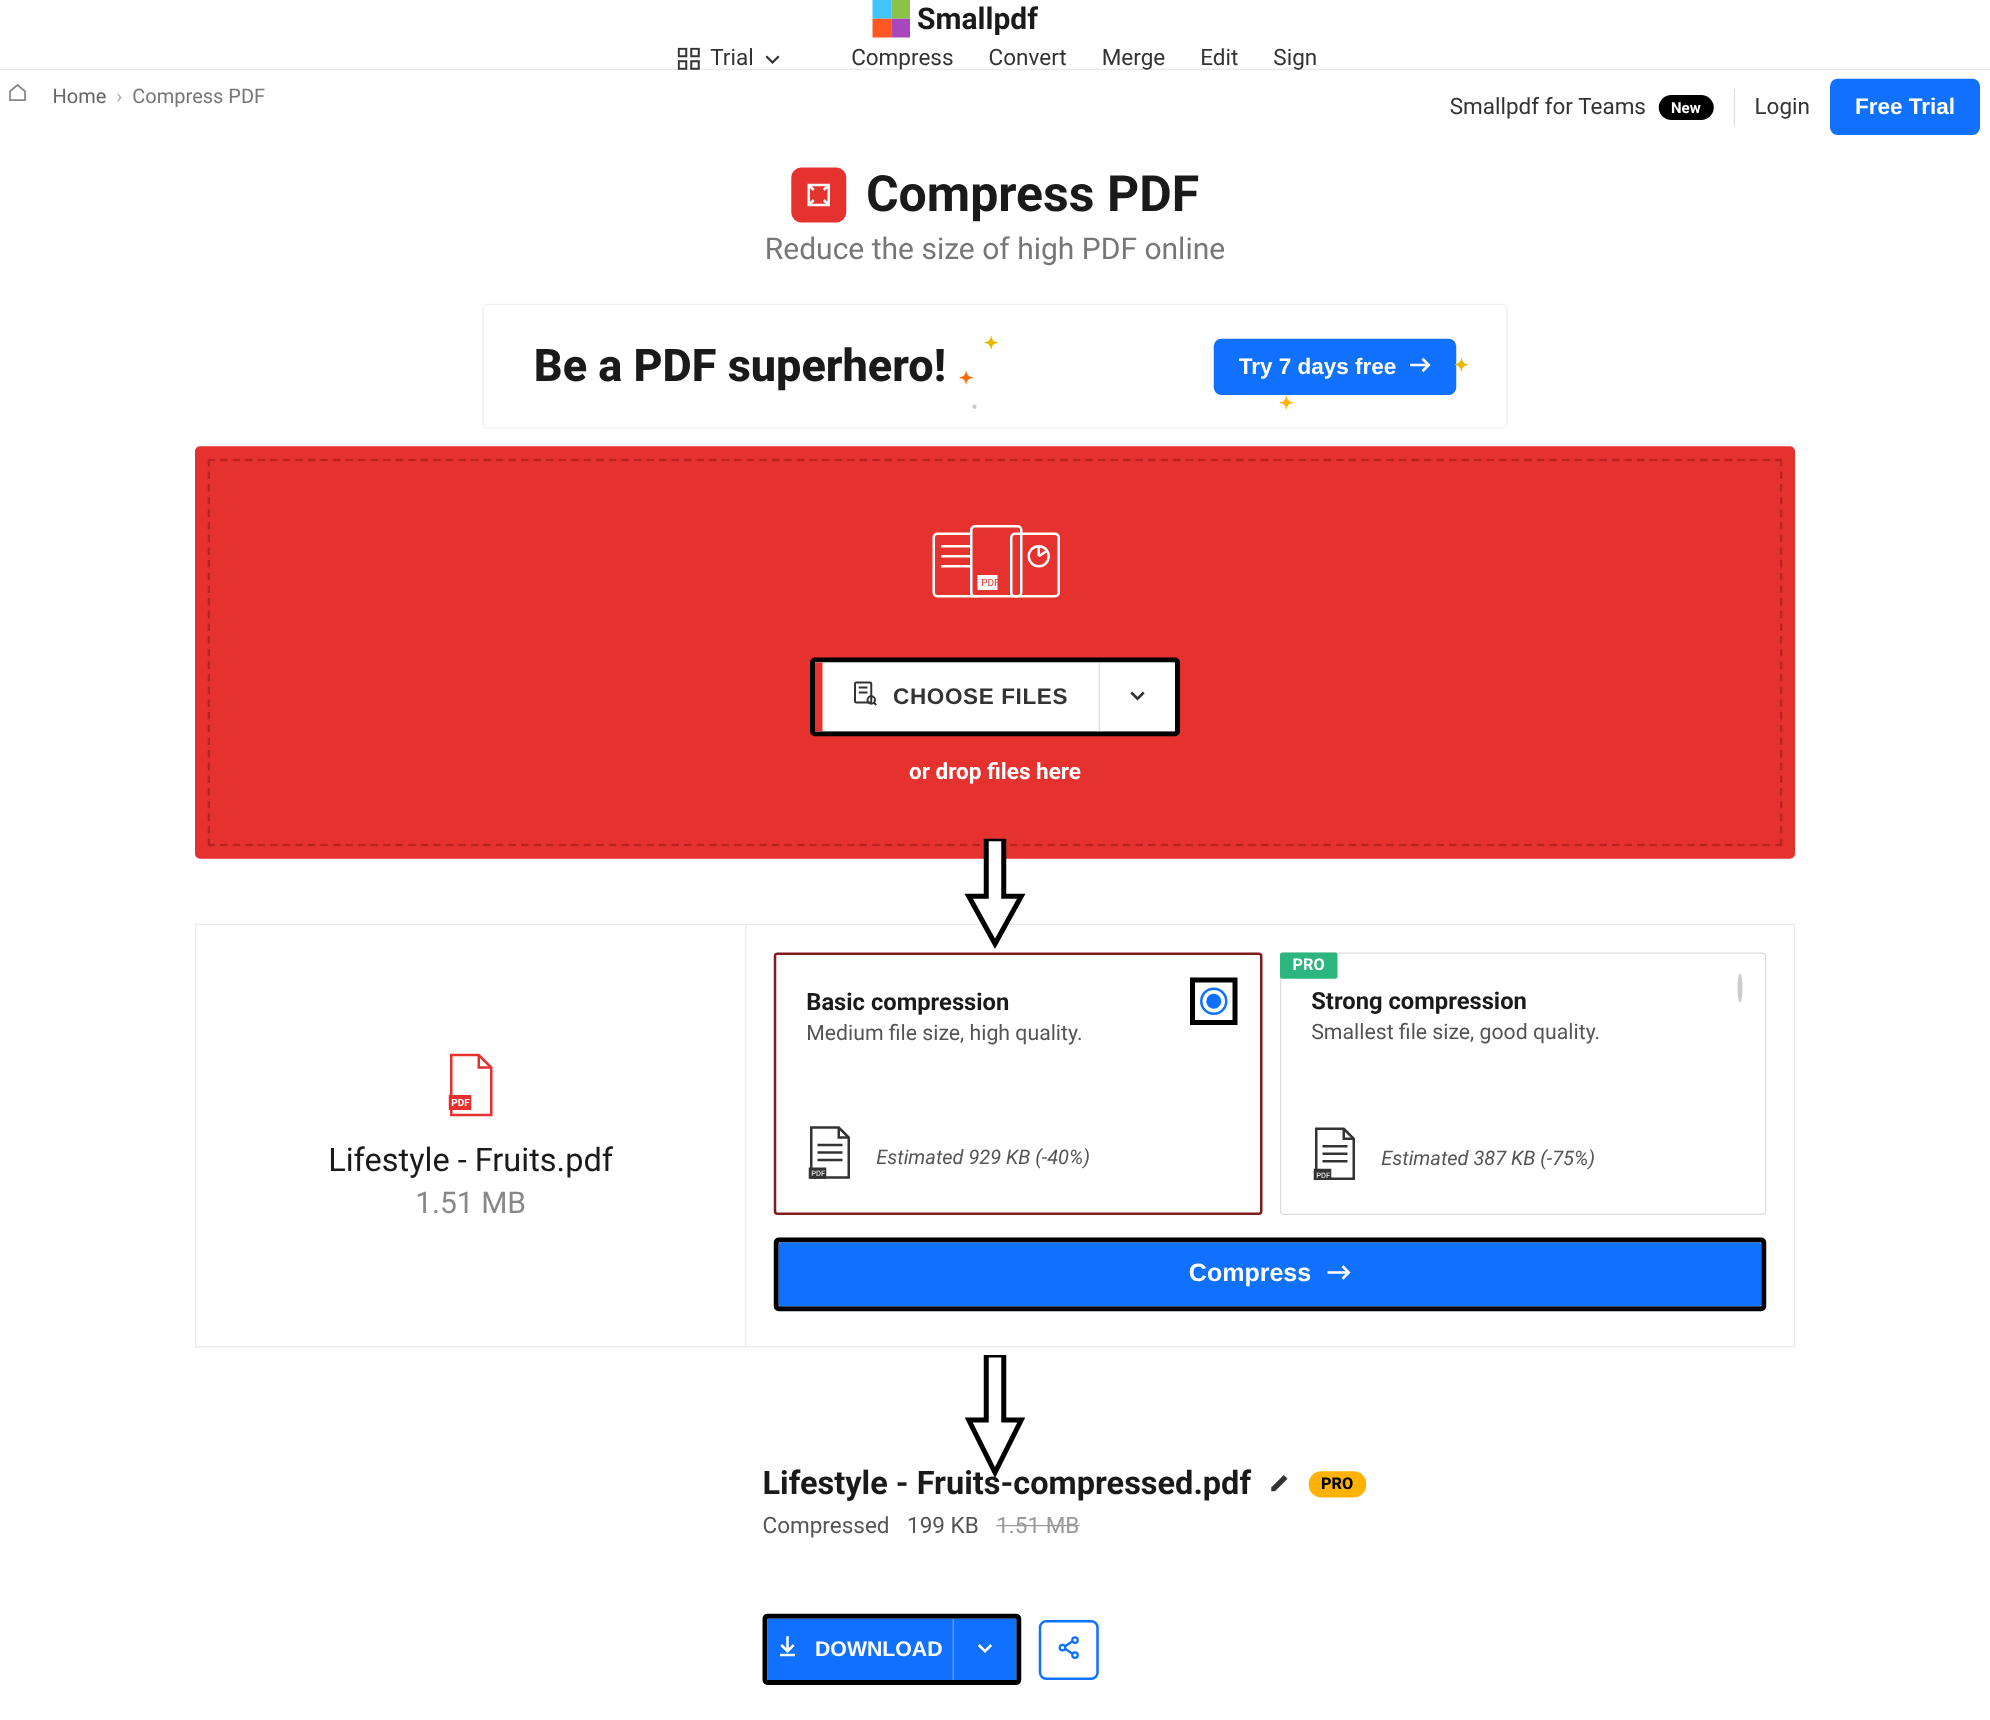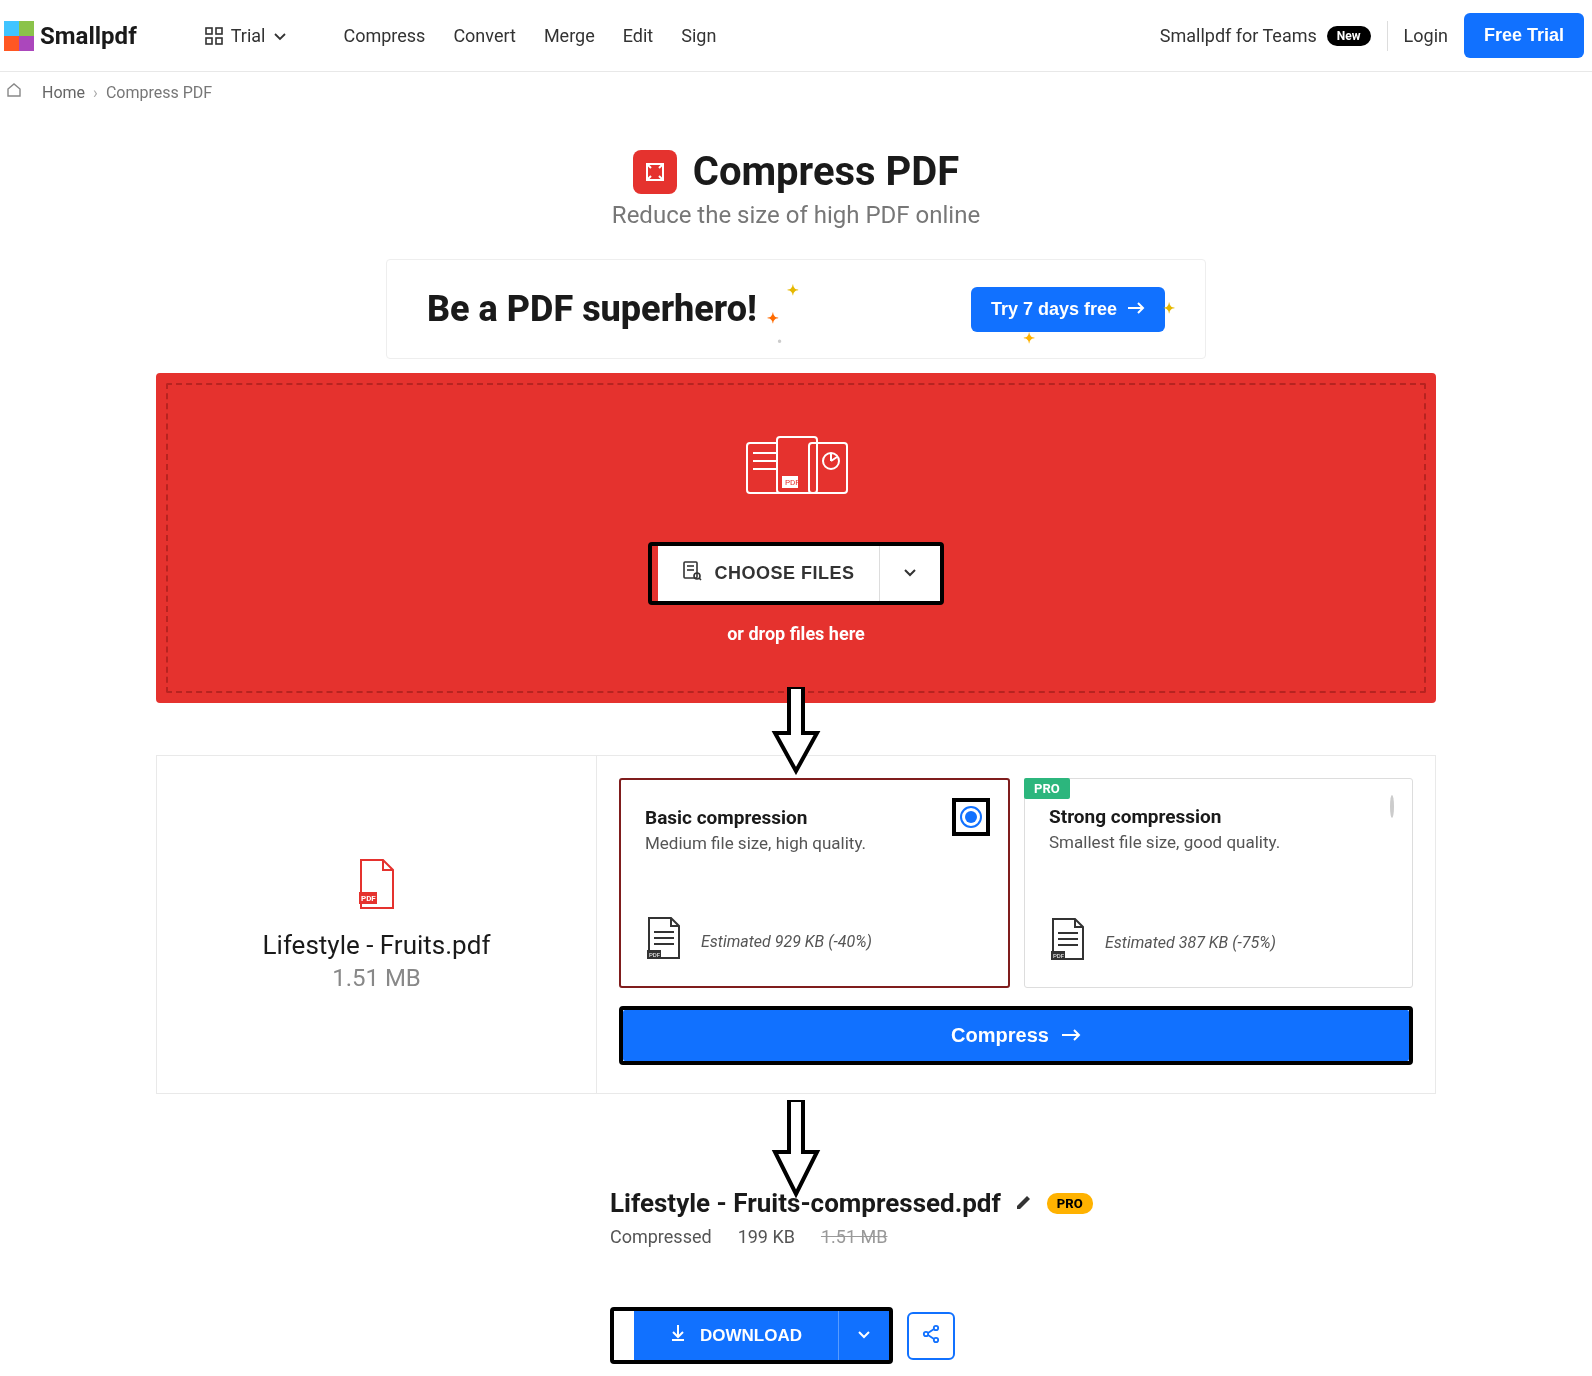--- a/index.html
+++ b/index.html
@@ -4,25 +4,26 @@
 <style>
   * { box-sizing: border-box; margin: 0; padding: 0; }
   body {
     font-family: -apple-system, BlinkMacSystemFont, "Segoe UI", Roboto, Helvetica, Arial, sans-serif;
     background: #fff;
     color: #1a1a1a;
     width: 1592px;
   }
   
   .header {
-    height: 72px;
+    height: 56px;
     border-bottom: 1px solid #e8e8e8;
     display: flex;
     align-items: center;
     padding: 0 8px 0 4px;
+    flex-direction: column;
   }
   .logo-block { display: flex; align-items: center; gap: 6px; margin-right: 60px; }
   .logo-tiles {
     width: 30px; height: 30px; display: flex; flex-wrap: wrap;
   }
   .logo-tiles span { width: 50%; height: 50%; }
   .logo-text { font-weight: 700; font-size: 24px; }
   .nav { display: flex; align-items: center; gap: 28px; }
   .tools-menu { display: flex; align-items: center; gap: 8px; font-size: 18px; color: #333; cursor: pointer; padding: 6px 8px; margin-right: 20px;}
   .tools-menu .grid-icon svg, .tools-menu .chev-icon svg { display:block; }
@@ -114,27 +115,27 @@
     width:100%; background:#1171ff; color:#fff; border:none; border-radius:2px;
     padding: 14px 0; font-size:20px; font-weight:700; display:flex; align-items:center; justify-content:center; gap:12px; cursor:pointer;
   }
   
   .big-arrow2 { display:flex; justify-content:center; margin: 6px 0 -10px 0;}
   .result-block { width: 500px; margin: 0 auto; padding-left: 10px; margin-left: 600px;}
   .result-row { display:flex; align-items:center; gap:10px; }
   .result-name { font-size:26px; font-weight:700; }
   .pencil-btn { background:none; border:none; cursor:pointer; padding:4px;}
   .pro-pill { background:#ffb200; color:#000; font-size:13px; font-weight:800; padding:3px 10px; border-radius:10px;}
-  .result-meta { margin-top:8px; display:flex; gap:26px; font-size:18px; color:#555;}
+  .result-meta { margin-top:8px; display:flex; gap:14px; font-size:18px; color:#555;}
   .strike { text-decoration: line-through; color:#999;}
   .download-row { margin-top: 60px; display:flex; gap:14px; align-items:center;}
   .download-wrap { border:4px solid #000; border-radius:4px; display:flex;}
   .download-btn {
-    background:#1171ff; color:#fff; border:none; padding: 13px 36px; font-size:17px; font-weight:800;
-    display:flex; align-items:center; gap:14px; cursor:pointer; border-right:1px solid rgba(255,255,255,0.3);margin-left:20px;
+    background:#1171ff; color:#fff; border:none; padding: 13px 8px; font-size:17px; font-weight:800;
+    display:flex; align-items:center; gap:14px; cursor:pointer; border-right:1px solid rgba(255,255,255,0.3);
   }
   .download-chev { background:#1171ff; color:#fff; border:none; padding: 0 18px; cursor:pointer; display:flex; align-items:center;}
   .share-btn {
     width:48px; height:48px; border:2px solid #1171ff; border-radius:6px; background:#fff;
     display:flex; align-items:center; justify-content:center; cursor:pointer;
   }
   .spacer-bottom { height: 200px; }
 </style>
 </head>
 <body>

